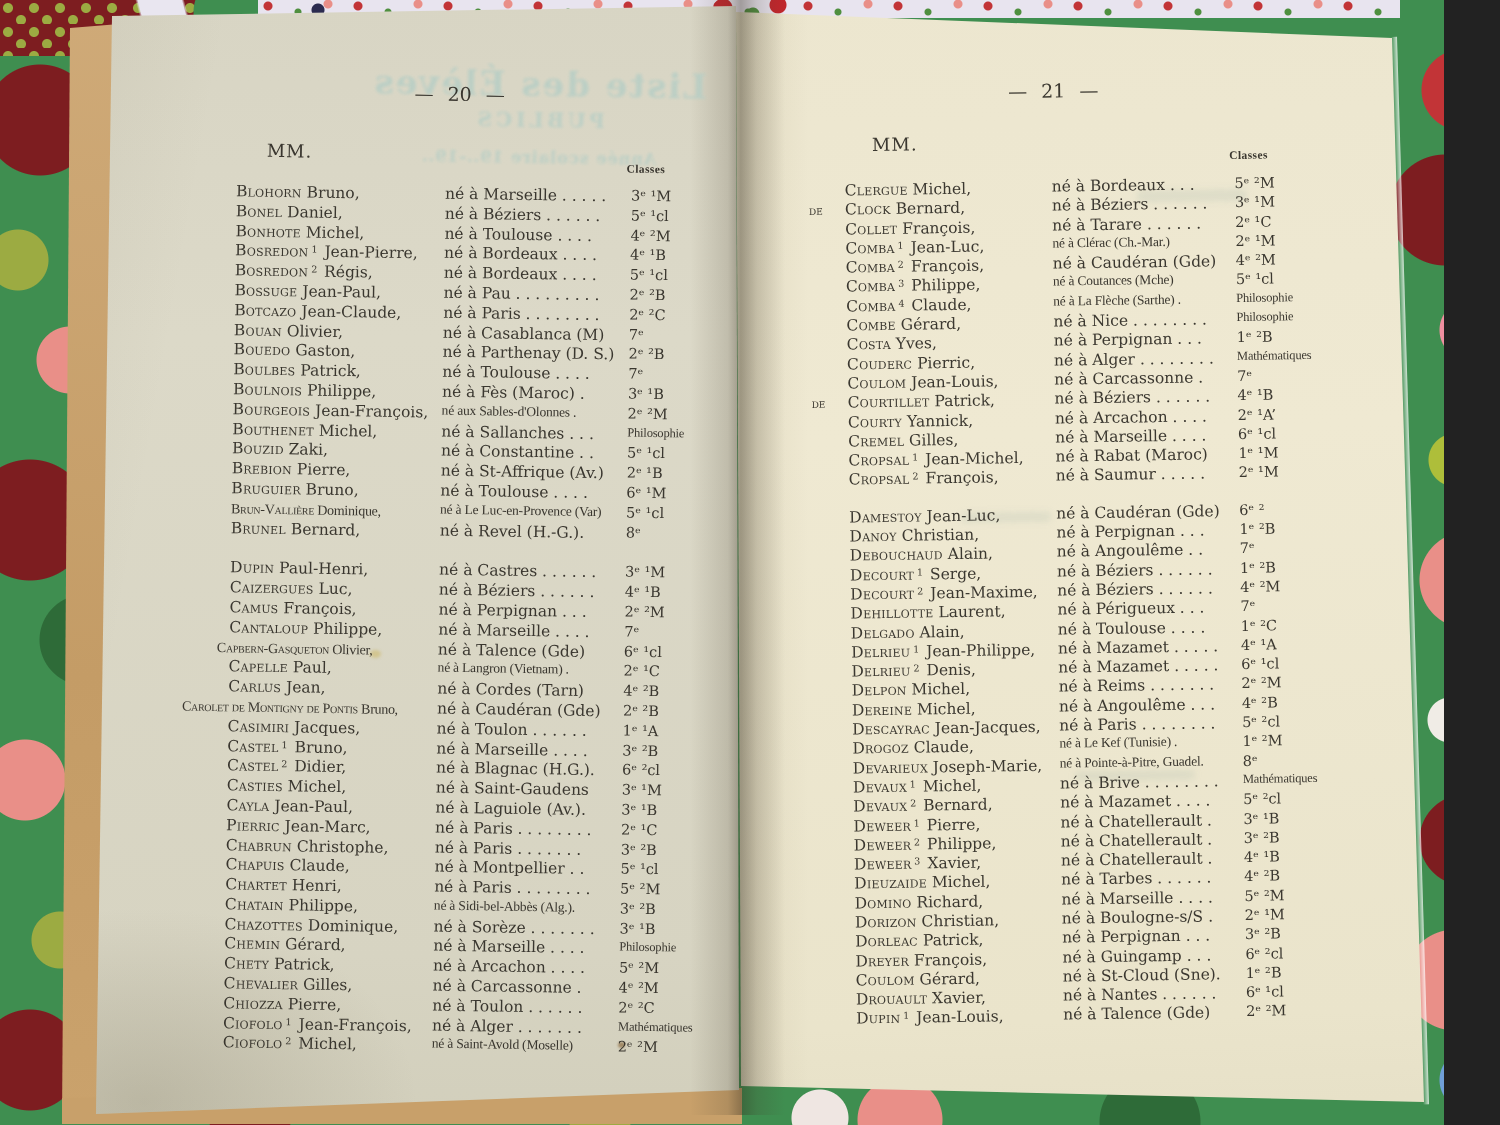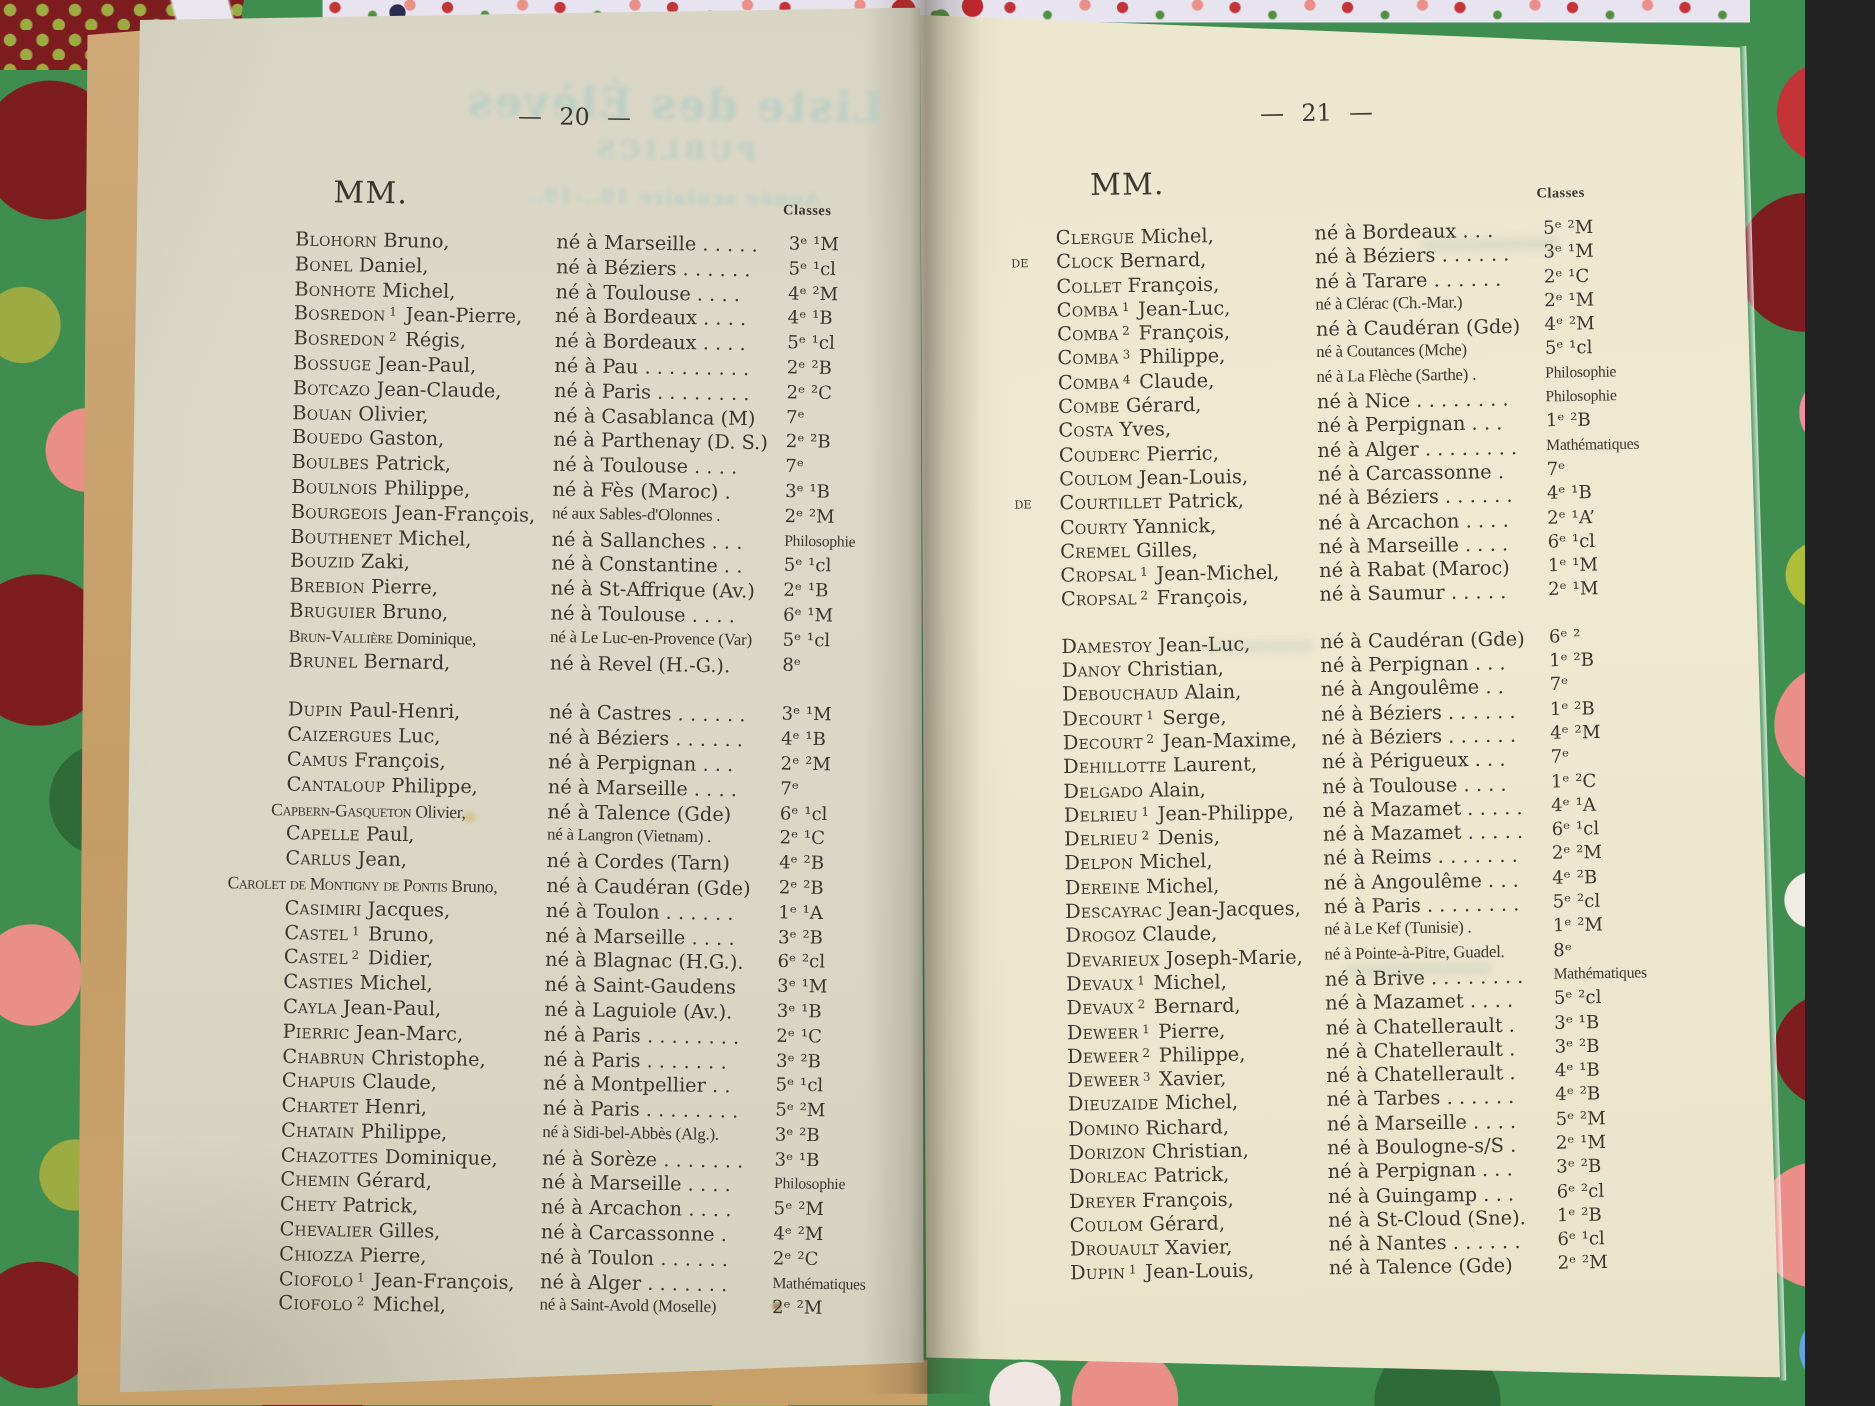--- a/index.html
+++ b/index.html
@@ -93,21 +93,21 @@
   
   .content{position:absolute;color:rgba(45,42,35,.93);}
   .content-left{left:150px;top:70px;width:580px;height:1000px;
     transform:rotate(0.9deg);transform-origin:top left;}
   .content-right{left:805px;top:75px;width:575px;height:990px;
     transform:rotate(-0.8deg);transform-origin:top left;}
 
   .pagenum{position:absolute;font-size:19px;word-spacing:8px;text-align:center;}
   .content-left .pagenum{left:230px;top:8px;width:160px;}
   .content-right .pagenum{left:168px;top:8px;width:160px;}
-  .mm{position:absolute;font-size:24px;letter-spacing:1px;}
+  .mm{position:absolute;font-size:18px;letter-spacing:1px;}
   .content-left .mm{left:118px;top:68px;}
   .content-right .mm{left:66px;top:60px;}
   .classes-label{position:absolute;font-family:"Liberation Serif",serif;
     font-size:11.5px;font-weight:600;letter-spacing:.4px;text-align:center;}
   .content-left .classes-label{left:478px;top:85px;}
   .content-right .classes-label{left:423px;top:80px;}
 
   .rows{position:absolute;left:0;right:0;}
   .content-left .rows{top:110px;}
   .content-right .rows{top:106px;}

